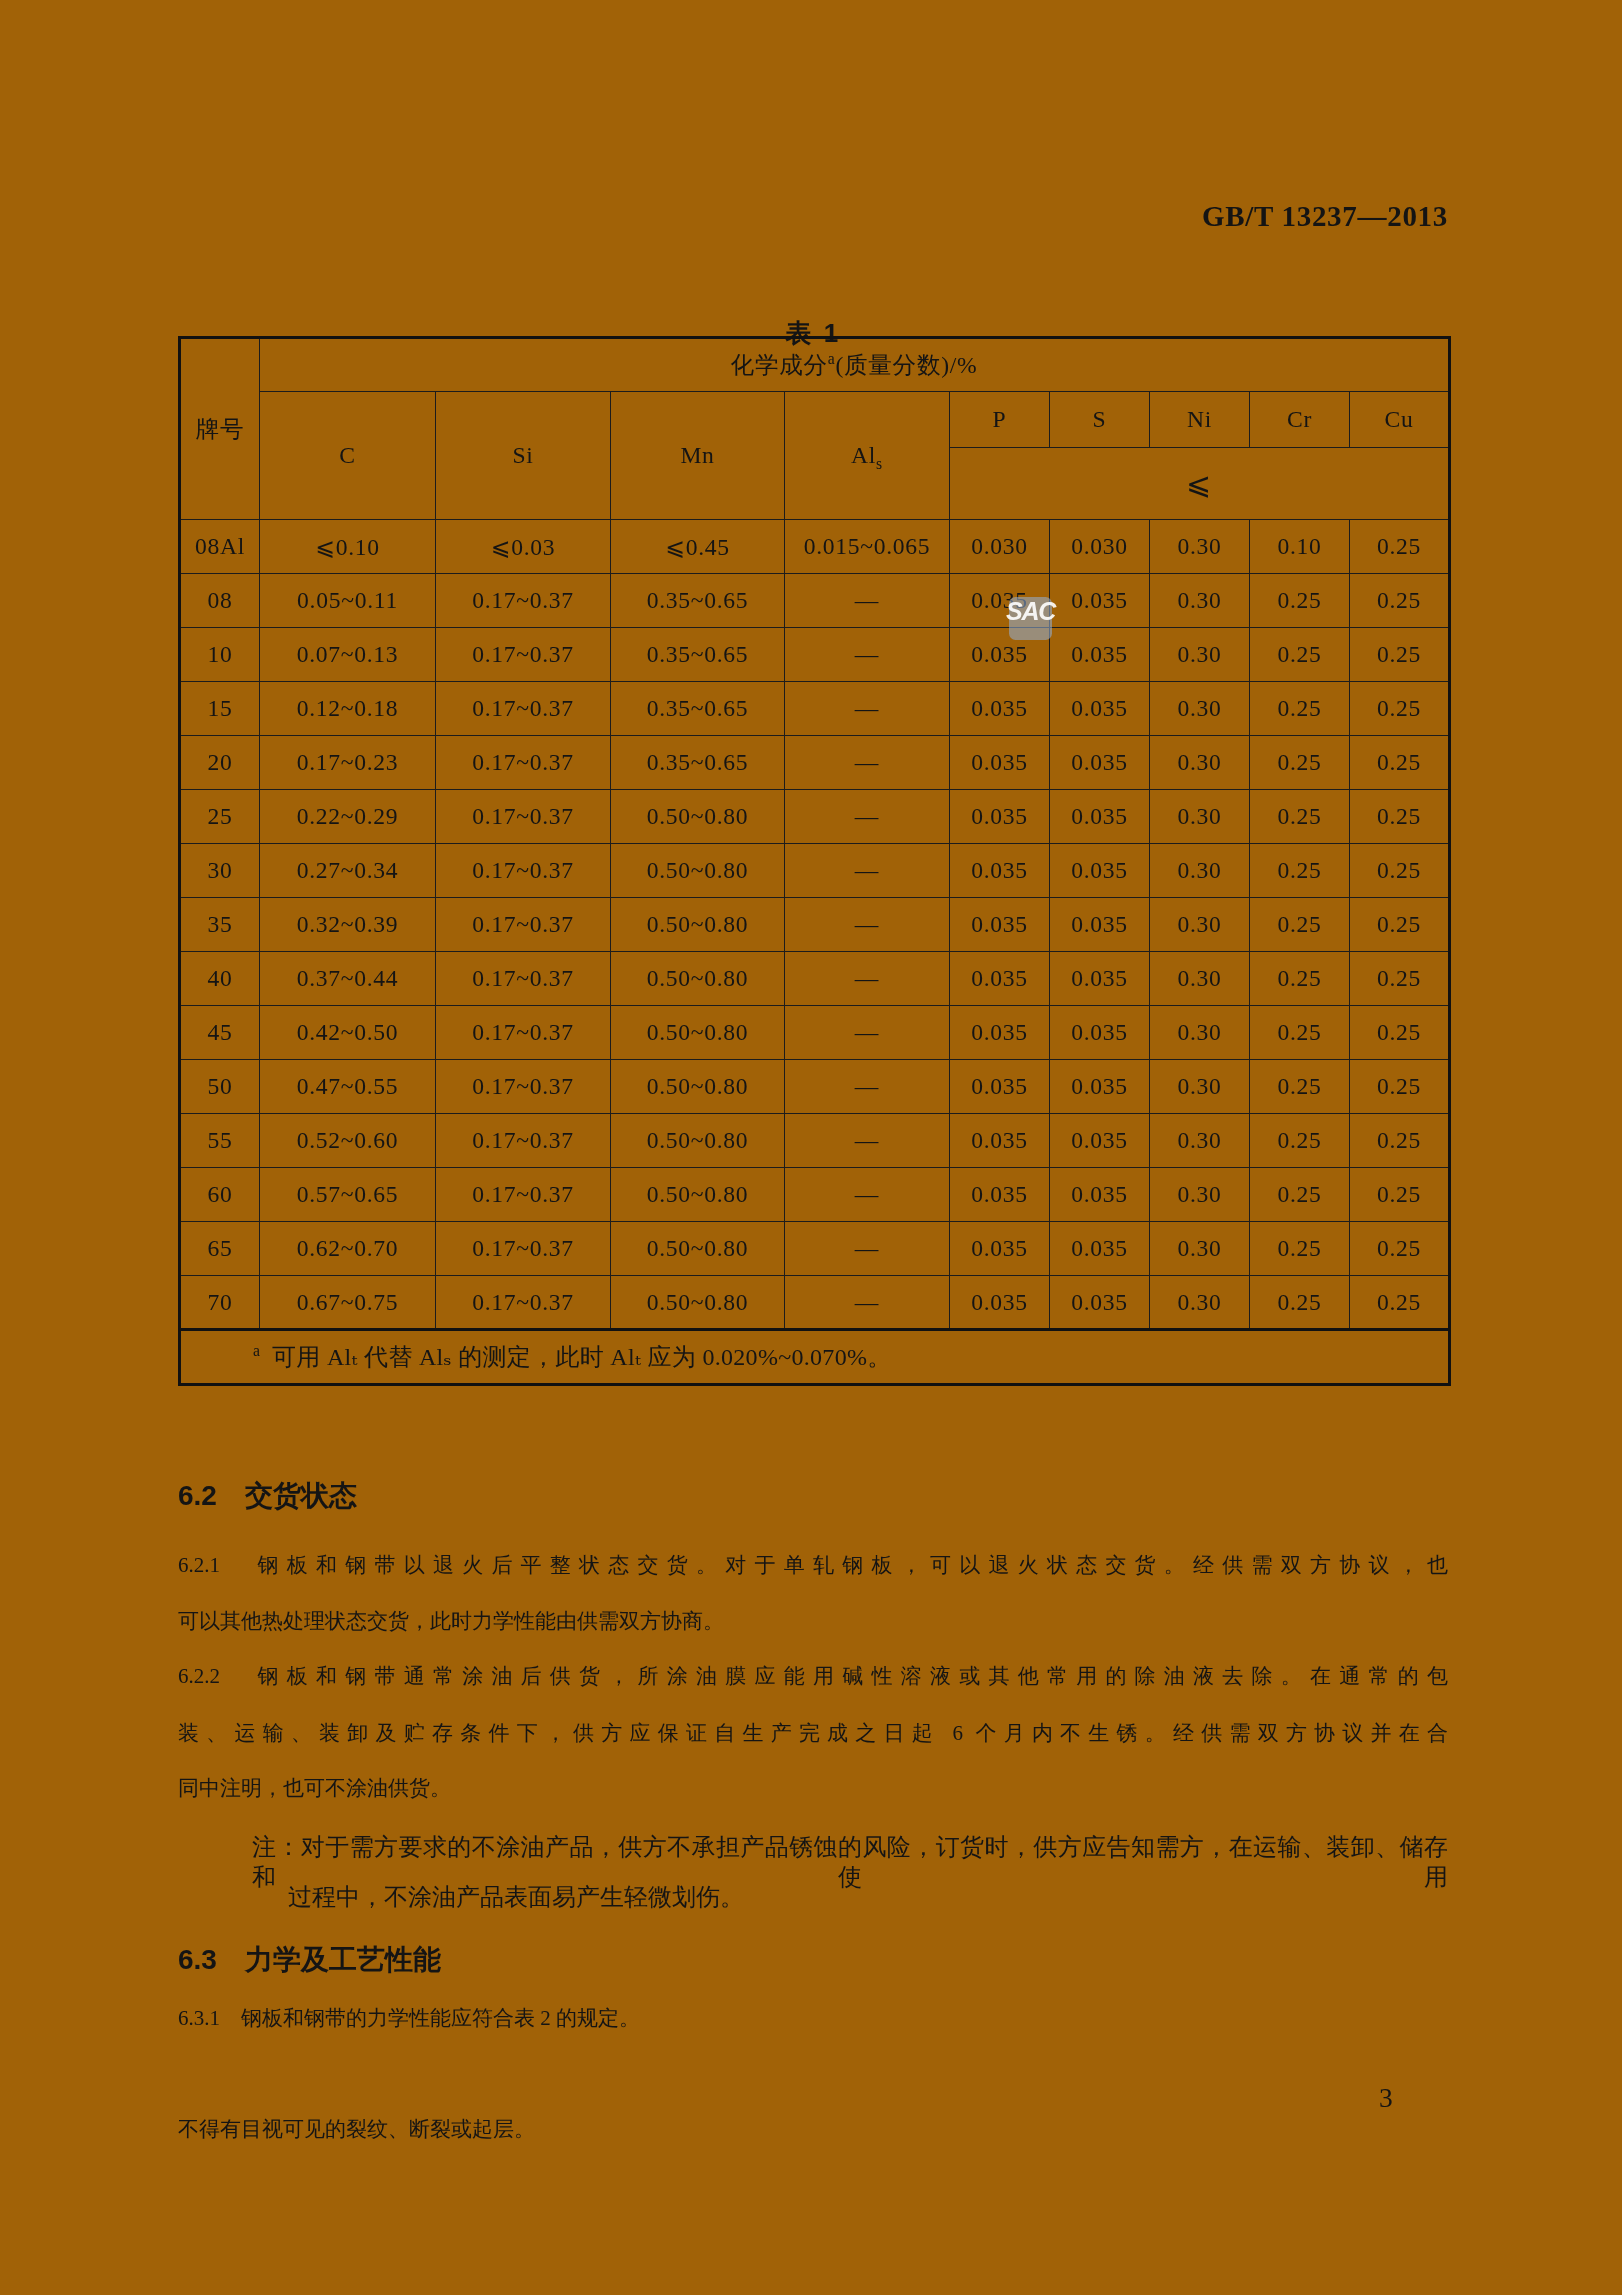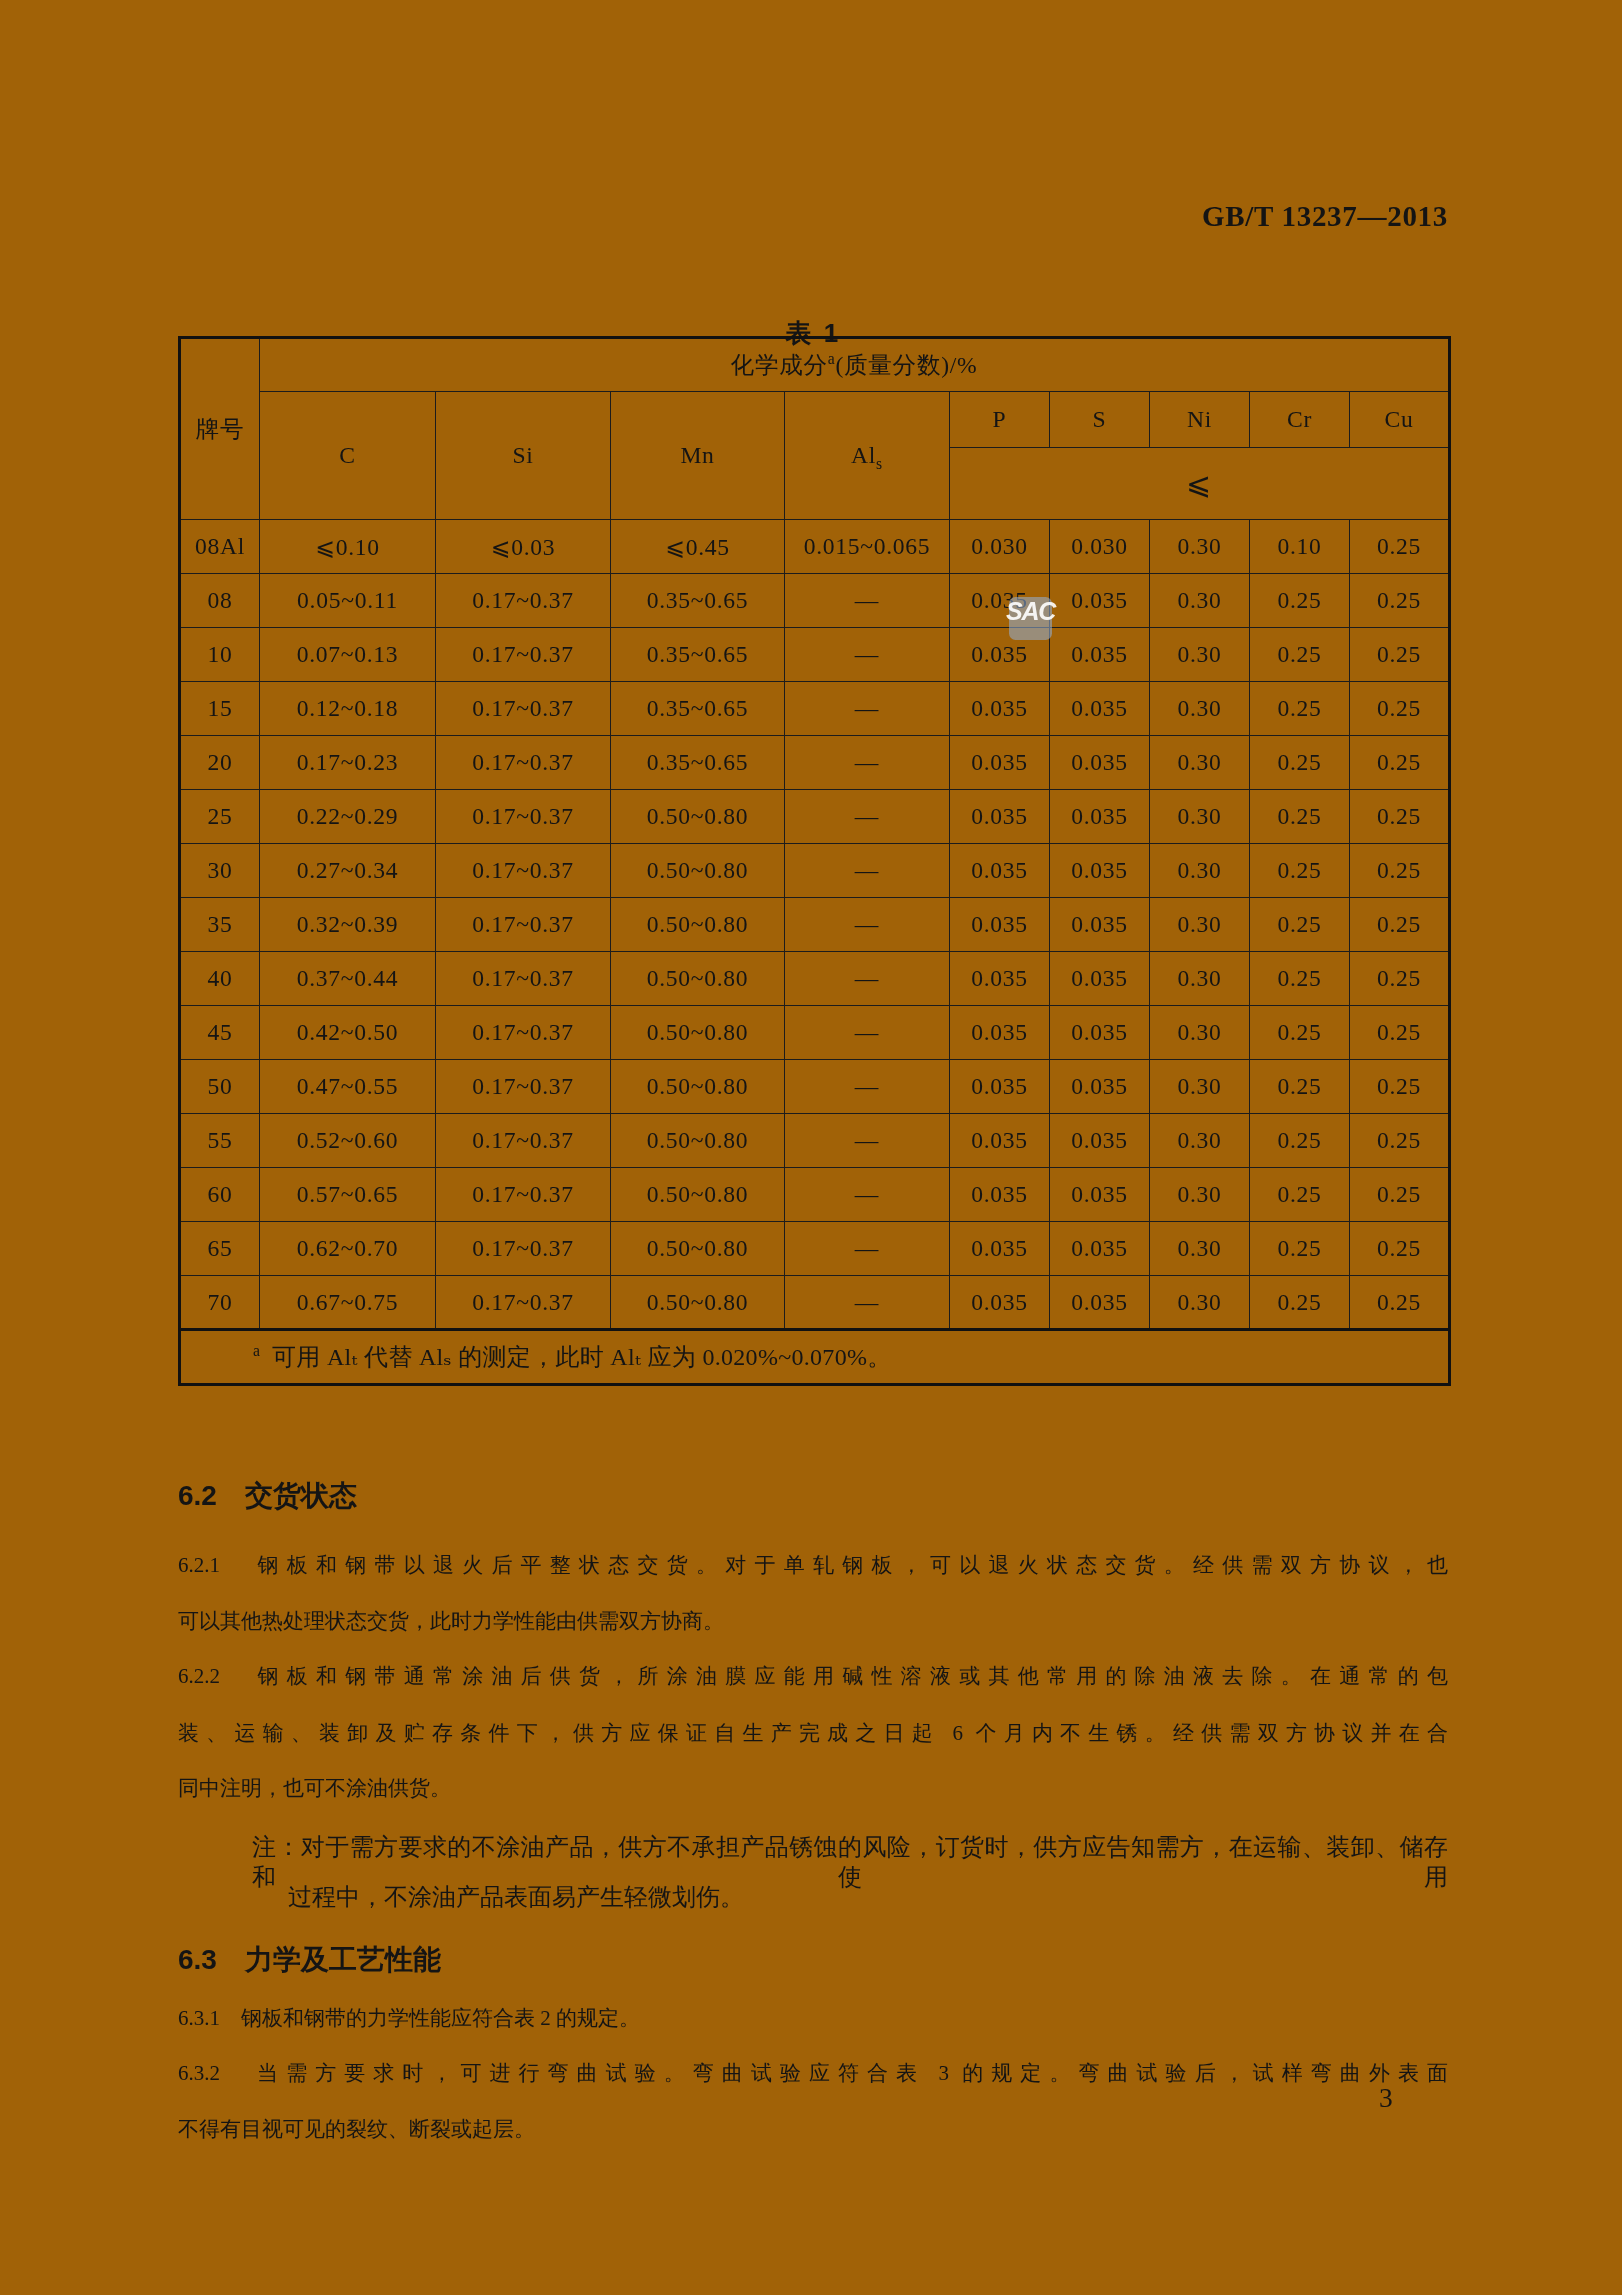--- a/index.html
+++ b/index.html
@@ -375,19 +375,18 @@
   <div class="line jl" style="top:1720px">装、运输、装卸及贮存条件下，供方应保证自生产完成之日起 6 个月内不生锈。经供需双方协议并在合</div>
   <div class="line" style="top:1775px">同中注明，也可不涂油供货。</div>
 
   <div class="line note note-l2" style="top:1882px">过程中，不涂油产品表面易产生轻微划伤。</div>
   <div class="line note note-l1 jl" style="top:1832px">注：对于需方要求的不涂油产品，供方不承担产品锈蚀的风险，订货时，供方应告知需方，在运输、装卸、储存和使用</div>
 
   <div class="line heading" style="top:1942px">6.3　力学及工艺性能</div>
 
   <div class="line" style="top:2005px">6.3.1　钢板和钢带的力学性能应符合表 2 的规定。</div>
 
-  <div class="line jl" style="top:2060px">6.3.2　当需方要求时，可进行弯曲试验。弯曲试验应符合表 3 的规定。弯曲试验后，试样弯曲外表面</div>
   <div class="line" style="top:2116px">不得有目视可见的裂纹、断裂或起层。</div>
 
   <div class="page-number">3</div>
 
 </div>
 
 
 </body></html>

